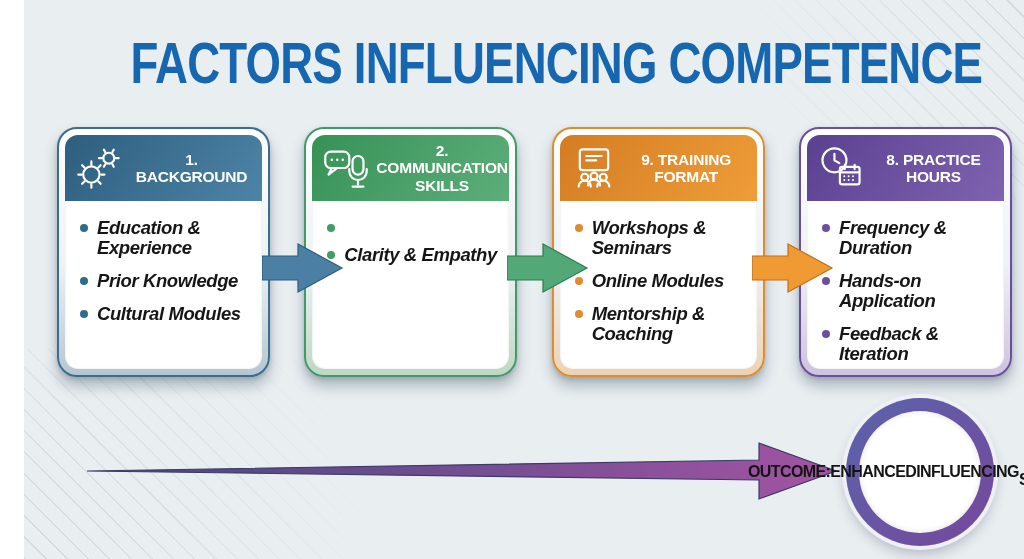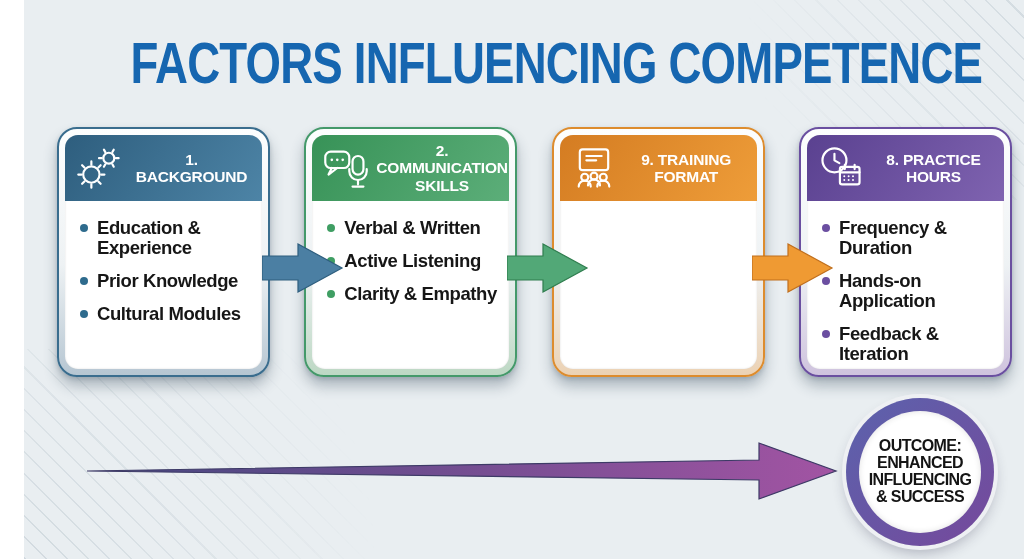--- a/index.html
+++ b/index.html
@@ -28,36 +28,36 @@
     background:linear-gradient(180deg,#fdfefe 0%, #eef2f4 55%, var(--frame,#c6ccd2) 100%);
     box-shadow:0 9px 14px rgba(45,65,85,.32), 0 2px 4px rgba(45,65,85,.18); }
   .card-inner { width:100%; height:100%; border-radius:13px; overflow:hidden; background:#ffffff;
     display:flex; flex-direction:column; box-shadow:inset 0 0 2px rgba(0,0,0,.15); }
   .card-header { height:66px; flex:none; display:flex; align-items:center; padding:0 8px 0 10px; gap:6px;
     background:linear-gradient(125deg, var(--header-from,#666) 0%, var(--header-to,#999) 100%); }
   .card-header svg { flex:none; width:48px; height:48px; stroke:#ffffff; stroke-width:2; fill:none;
     stroke-linecap:round; stroke-linejoin:round; }
   .card-title { flex:1; text-align:center; color:#ffffff; font-weight:700; font-size:15.5px;
     line-height:1.12; letter-spacing:-0.2px; }
-  .card-list { list-style:none; padding:17px 6px 0 15px; }
+  .card-list { list-style:none; padding:17px 6px 0 15px;font-style:italic; }
   .card-list li { display:flex; gap:9px; margin-bottom:13px; font-size:18.5px; font-weight:700;
     color:#161616; line-height:1.08; letter-spacing:-0.4px; }
   .dot { flex:none; width:8px; height:8px; border-radius:50%; background:var(--bullet,#444); margin-top:6px; }
 
   .connector { position:absolute; top:241px; width:82px; height:54px; z-index:3; }
   .connector path { fill:var(--fill,#888); stroke:var(--stroke,#555); stroke-width:1.2; }
   .connector-1 { left:238px; } .connector-2 { left:483px; } .connector-3 { left:728px; }
 
   .outcome-arrow { position:absolute; left:55px; top:430px; width:765px; height:85px; z-index:1; }
 
   .outcome-circle { position:absolute; left:822px; top:398px; width:148px; height:148px; z-index:2; }
   .ring { width:100%; height:100%; border-radius:50%;
     box-shadow:0 0 0 4px #eef0f3, 0 7px 14px rgba(40,40,70,.30); }
   .ring-inner { position:absolute; left:13px; top:13px; right:13px; bottom:13px; border-radius:50%;
-    background:#ffffff; display:flex; flex-direction:column; align-items:center; justify-content:center;
+    background:#ffffff; display:flex; flex-direction:row; align-items:center; justify-content:center;
     box-shadow:inset 0 0 6px rgba(0,0,0,.12); }
   .ring-inner span { display:block; font-size:16px; font-weight:800; color:#141414;
     line-height:1.06; letter-spacing:-0.6px; text-align:center; }
 </style>
 </head>
 <body>
 
 <div class="stage" style="background: rgb(233, 238, 241);">
   <div class="hatch hatch-bl"></div>
   <div class="hatch hatch-tr"></div>
@@ -105,25 +105,20 @@
             <path d="M9 22 L6 28 L14 22"></path>
             <rect x="28" y="11" width="10" height="17" rx="5"></rect>
             <path d="M25 23 v2 a8 8 0 0 0 16 0 v-2"></path>
             <path d="M33 33 v4 M28 39 h10"></path>
           </svg>
           <span class="card-title">2. COMMUNICATION SKILLS</span>
         </div>
         <ul class="card-list">
           <li>
               <span class="dot"></span>
-              <span>Verbal &amp; Written</span>
-            </li>
-          <li>
-              <span class="dot"></span>
-              <span>Active Listening</span>
             </li>
           <li>
               <span class="dot"></span>
               <span>Clarity &amp; Empathy</span>
             </li>
         </ul>
       </div>
     </div>
 
     <div class="card" style="--border: #dd8c2e; --header-from: #d47c22; --header-to: #ee9d39; --bullet: #e08b2d; --frame: #ecd2b4;">
@@ -132,20 +127,34 @@
           <svg viewBox="0 0 44 44">
             <rect x="9" y="5" width="26" height="19" rx="2.5"></rect>
             <path d="M15 11 h14 M15 15 h9"></path>
             <circle cx="13.5" cy="30.5" r="3.2"></circle>
             <circle cx="22" cy="29.5" r="3.2"></circle>
             <circle cx="30.5" cy="30.5" r="3.2"></circle>
             <path d="M8 39 a5.5 5.5 0 0 1 11 0 M16.5 38 a5.5 5.5 0 0 1 11 0 M25 39 a5.5 5.5 0 0 1 11 0"></path>
           </svg>
           <span class="card-title">9. TRAINING FORMAT</span>
         </div>
+        <ul class="card-list">
+          <li>
+              <span class="dot"></span>
+              <span>Workshops &amp; Seminars</span>
+            </li>
+          <li>
+              <span class="dot"></span>
+              <span>Online Modules</span>
+            </li>
+          <li>
+              <span class="dot"></span>
+              <span>Mentorship &amp; Coaching</span>
+            </li>
+        </ul>
       </div>
     </div>
 
     <div class="card" style="--border: #6a4fa0; --header-from: #5a4190; --header-to: #7f63b0; --bullet: #6b4fa1; --frame: #cfc3de;">
       <div class="card-inner">
         <div class="card-header">
           <svg viewBox="0 0 44 44">
             <circle cx="16" cy="15" r="11"></circle>
             <path d="M16 9 v6 l4.5 2.5"></path>
             <rect x="21" y="21" width="18" height="16" rx="2" fill="inherit"></rect>

